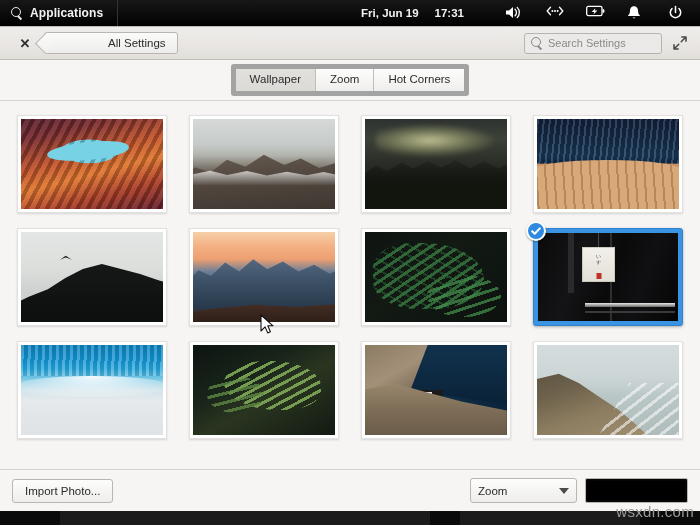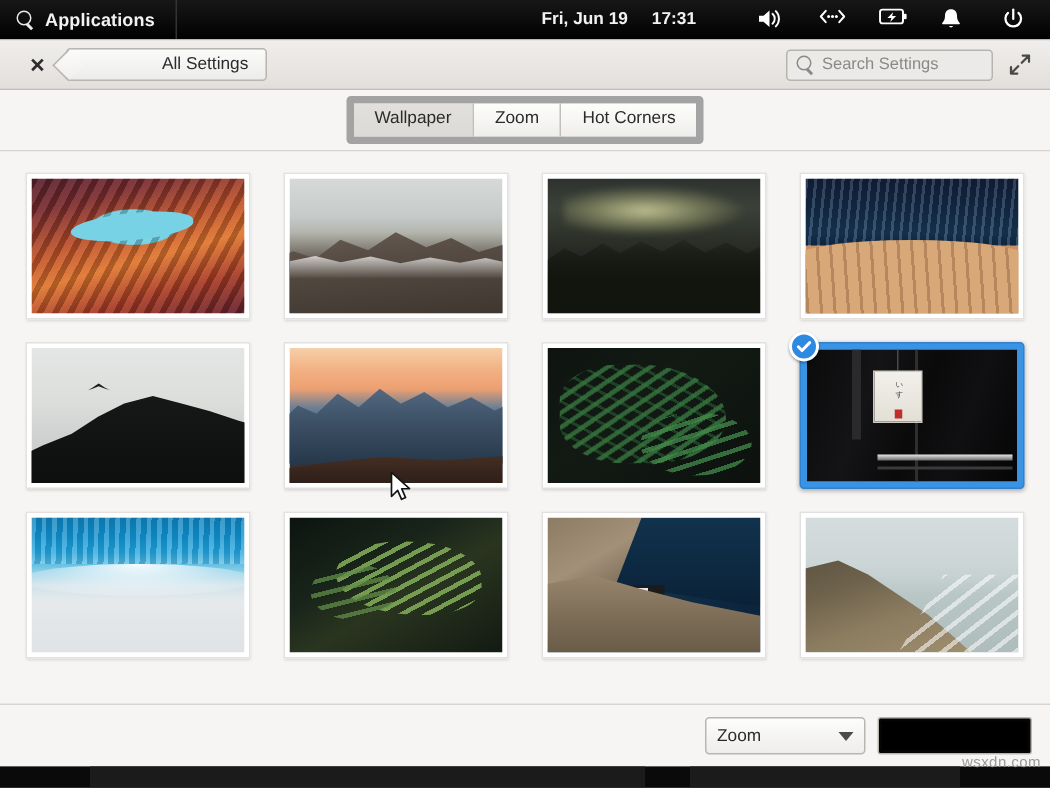--- a/index.html
+++ b/index.html
@@ -171,21 +171,21 @@
   
   #bottom-strip {
     position: absolute; left: 0; top: 511px; width: 700px; height: 14px;
     background: #0a0a0a;
   }
   #bottom-strip .dock-seg {
     position:absolute; top:0; height:14px; background:#1b1b1b;
   }
   #watermark {
     position: absolute; right: 6px; top: 503px;
-    font-size: 10px; color: #9a9a9a; letter-spacing: .3px;
+    font-size: 15px; color: #9a9a9a; letter-spacing: .3px;
   }
 
   
   #cursor { position: absolute; left: 260px; top: 314px; width: 16px; height: 22px; z-index: 50; }
 
   
   .w-canyon{position:absolute;inset:0;background:
     radial-gradient(ellipse 60% 40% at 48% 36%, #7fd8e8 0%, #6ecfe2 32%, rgba(110,207,226,0) 34%),
     linear-gradient(165deg,#5a2230 0%,#7a2c2f 18%,#c2542a 42%,#e0762f 58%,#a93c26 78%,#63202c 100%);}
   .w-canyon::after{content:"";position:absolute;inset:0;background:
@@ -462,20 +462,21 @@
         <div class="thumb">
           <div class="pic">
               <div class="w-coast"></div>
             </div>
         </div>
 
       </div>
     </div>
 
     <div id="footer">
+      <div class="btn">Import Photo...</div>
       <div class="footer-right">
         <div class="combo">
           <span>Zoom</span>
           <span class="caret"></span>
         </div>
         <div class="swatch">
             <div class="fill"></div>
           </div>
       </div>
     </div>

